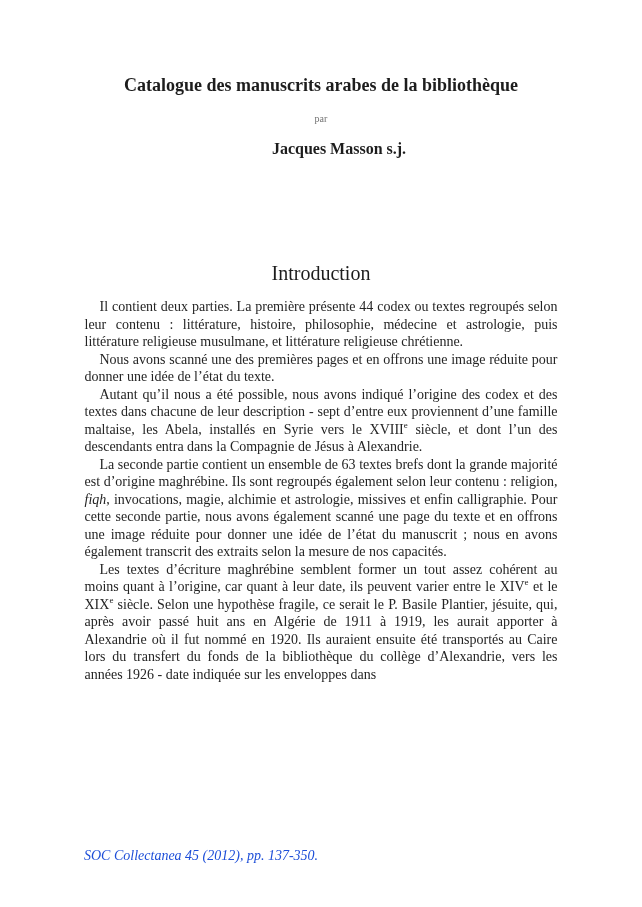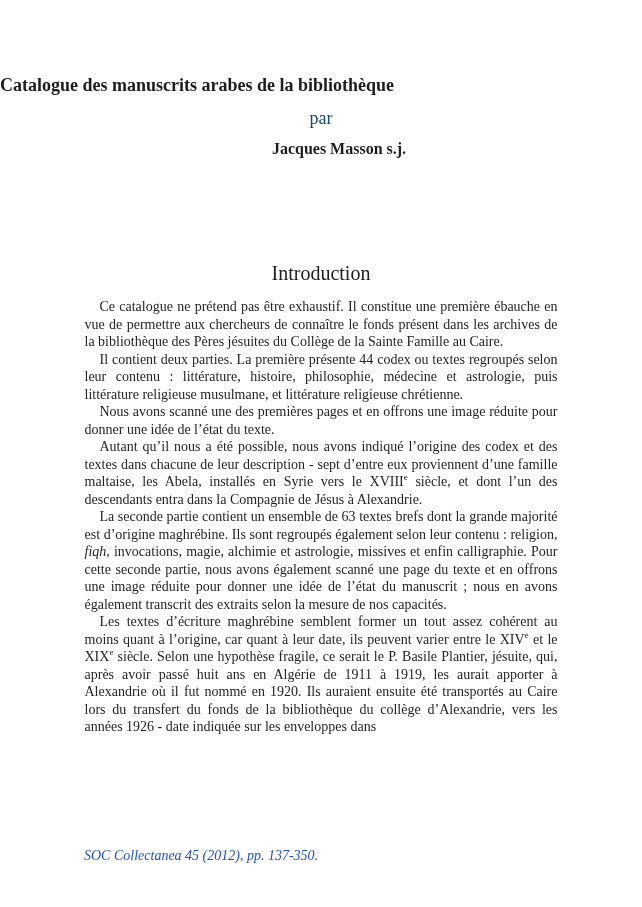--- a/index.html
+++ b/index.html
@@ -11,32 +11,32 @@
     position: relative;
     width: 642px;
     height: 907px;
     background: #ffffff;
     font-family: "Liberation Serif", "DejaVu Serif", serif;
     color: #222222;
     overflow: hidden;
   }
   .title-block {
     margin-top: 68px;
-    text-align: left;
+    text-align: center;
     font-weight: bold;
     font-size: 18px;
     line-height: 35px;
     color: #1d1d1d;
   }
   .byline {
     margin-top: 7px;
     text-align: center;
-    font-size: 18px;
+    font-size: 10px;
     line-height: 17px;
-    color: #0c4a6e;
+    color: #737373;
   }
   .author {
     margin-top: 13px;
     text-align: center;
     font-weight: bold;
     font-size: 16px;
     line-height: 17px;
     color: #1d1d1d;
     padding-left: 36px;
   }
@@ -85,21 +85,20 @@
     <div>Catalogue des manuscrits arabes de la bibliothèque</div>
   </div>
 
   <div class="byline">par</div>
 
   <div class="author">Jacques Masson s.j.</div>
 
   <div class="section-heading">Introduction</div>
 
   <div class="body-text">
-      <p class="para"><span>Ce catalogue ne prétend pas être exhaustif. Il constitue une première ébauche en vue de permettre aux chercheurs de connaître le fonds présent dans les archives de la bibliothèque des Pères jésuites du Collège de la Sainte Famille au Caire.</span></p>
       <p class="para"><span>Il contient deux parties. La première présente 44 codex ou textes regroupés selon leur contenu : littérature, histoire, philosophie, médecine et astrologie, puis littérature religieuse musulmane, et littérature religieuse chrétienne.</span></p>
       <p class="para"><span>Nous avons scanné une des premières pages et en offrons une image réduite pour donner une idée de l’état du texte.</span></p>
       <p class="para"><span>Autant qu’il nous a été possible, nous avons indiqué l’origine des codex et des textes dans chacune de leur description - sept d’entre eux proviennent d’une famille maltaise, les Abela, installés en Syrie vers le XVIII</span><sup>e</sup><span> siècle, et dont l’un des descendants entra dans la Compagnie de Jésus à Alexandrie.</span></p>
       <p class="para"><span>La seconde partie contient un ensemble de 63 textes brefs dont la grande majorité est d’origine maghrébine. Ils sont regroupés également selon leur contenu : religion, </span><i>fiqh</i><span>, invocations, magie, alchimie et astrologie, missives et enfin calligraphie. Pour cette seconde partie, nous avons également scanné une page du texte et en offrons une image réduite pour donner une idée de l’état du manuscrit ; nous en avons également transcrit des extraits selon la mesure de nos capacités.</span></p>
       <p class="para"><span>Les textes d’écriture maghrébine semblent former un tout assez cohérent au moins quant à l’origine, car quant à leur date, ils peuvent varier entre le XIV</span><sup>e</sup><span> et le XIX</span><sup>e</sup><span> siècle. Selon une hypothèse fragile, ce serait le P. Basile Plantier, jésuite, qui, après avoir passé huit ans en Algérie de 1911 à 1919, les aurait apporter à Alexandrie où il fut nommé en 1920. Ils auraient ensuite été transportés au Caire lors du transfert du fonds de la bibliothèque du collège d’Alexandrie, vers les années 1926 - date indiquée sur les enveloppes dans</span></p>
     </div>
 
   <div class="footer">SOC Collectanea 45 (2012), pp. 137-350.</div>
 
 </div>

